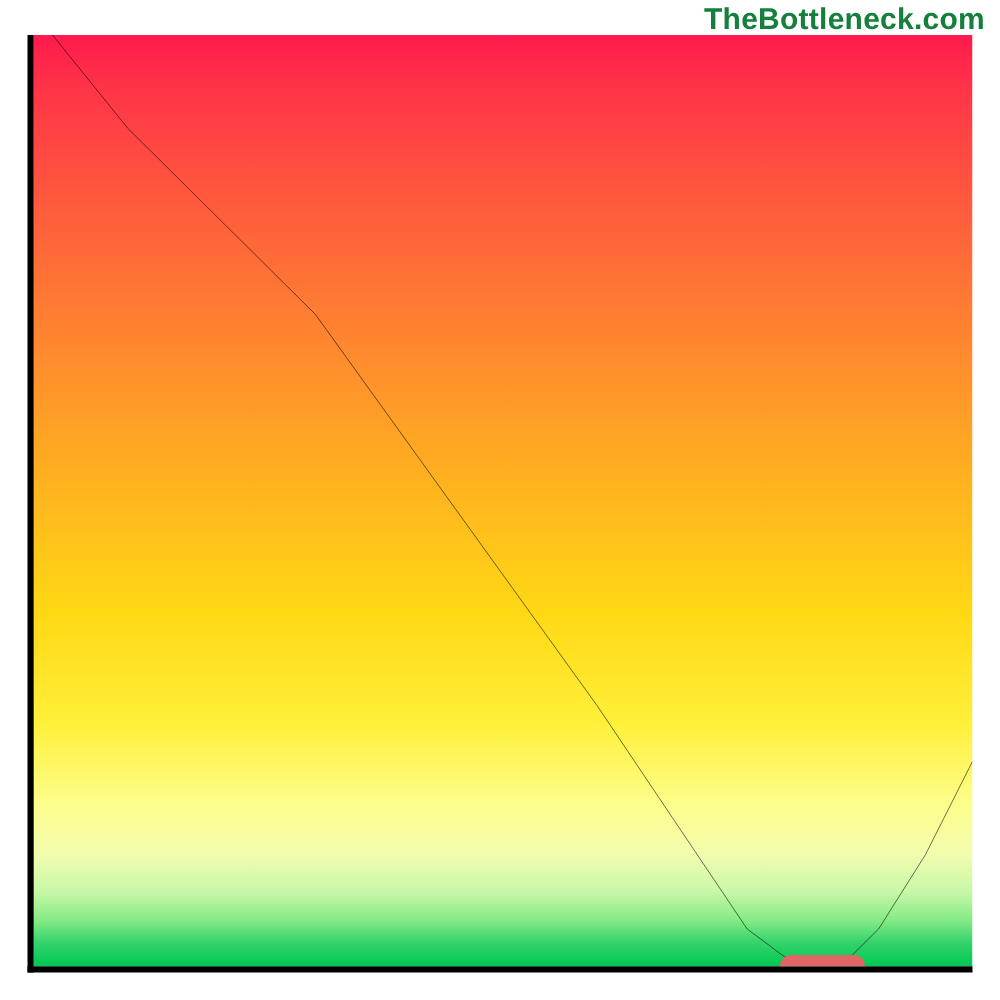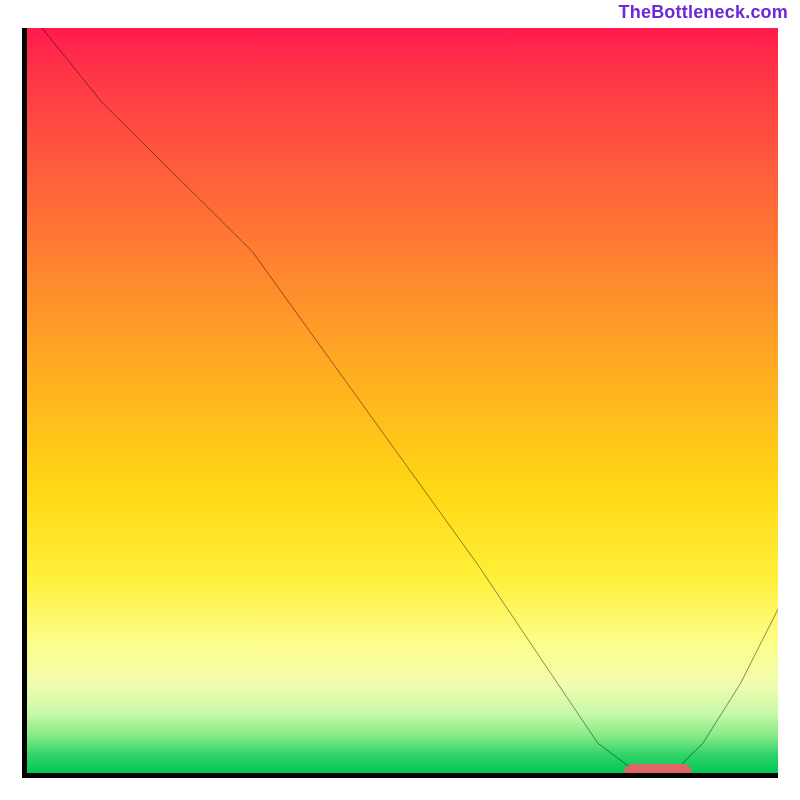--- a/index.html
+++ b/index.html
@@ -13,23 +13,23 @@
   }
   .canvas {
     position: relative;
     width: 800px;
     height: 800px;
   }
   .watermark {
     position: absolute;
     top: 2px;
     right: 12px;
-    font-size: 18px;
+    font-size: 24px;
     font-weight: 600;
-    color: #6d28d9;
+    color: #15803d;
     letter-spacing: 0.2px;
     user-select: none;
   }
   .plot-frame {
     position: absolute;
     left: 22px;
     top: 28px;
     width: 756px;
     height: 750px;
     border-left: 5px solid #000;

